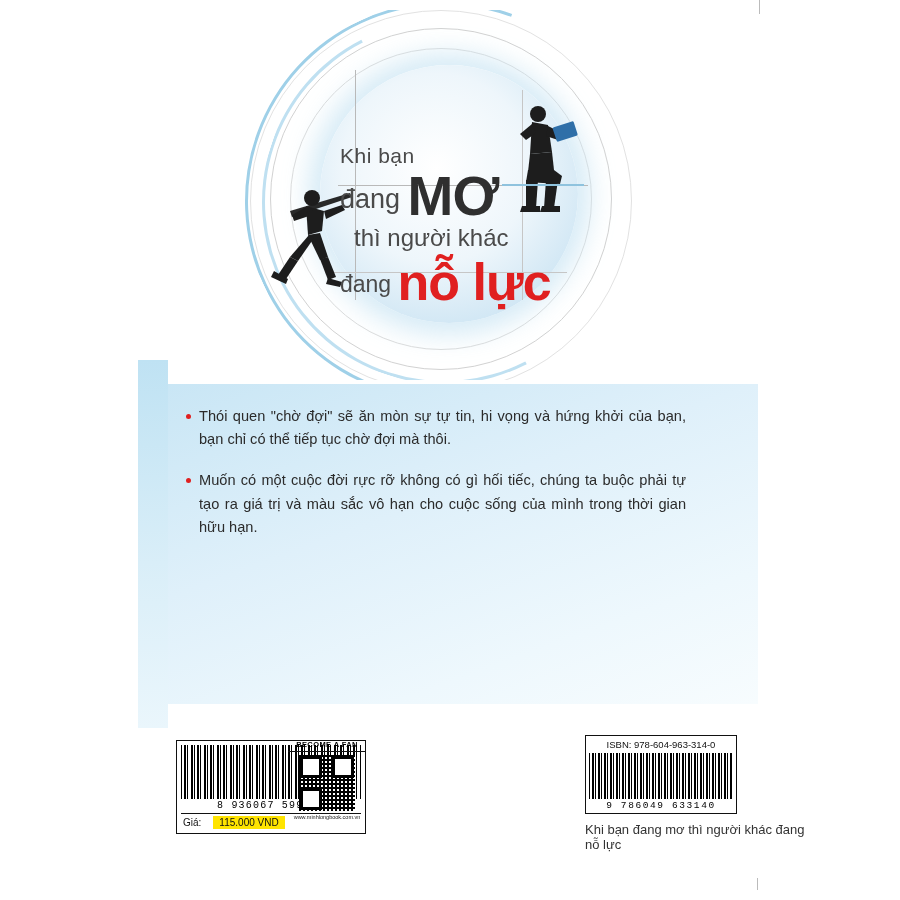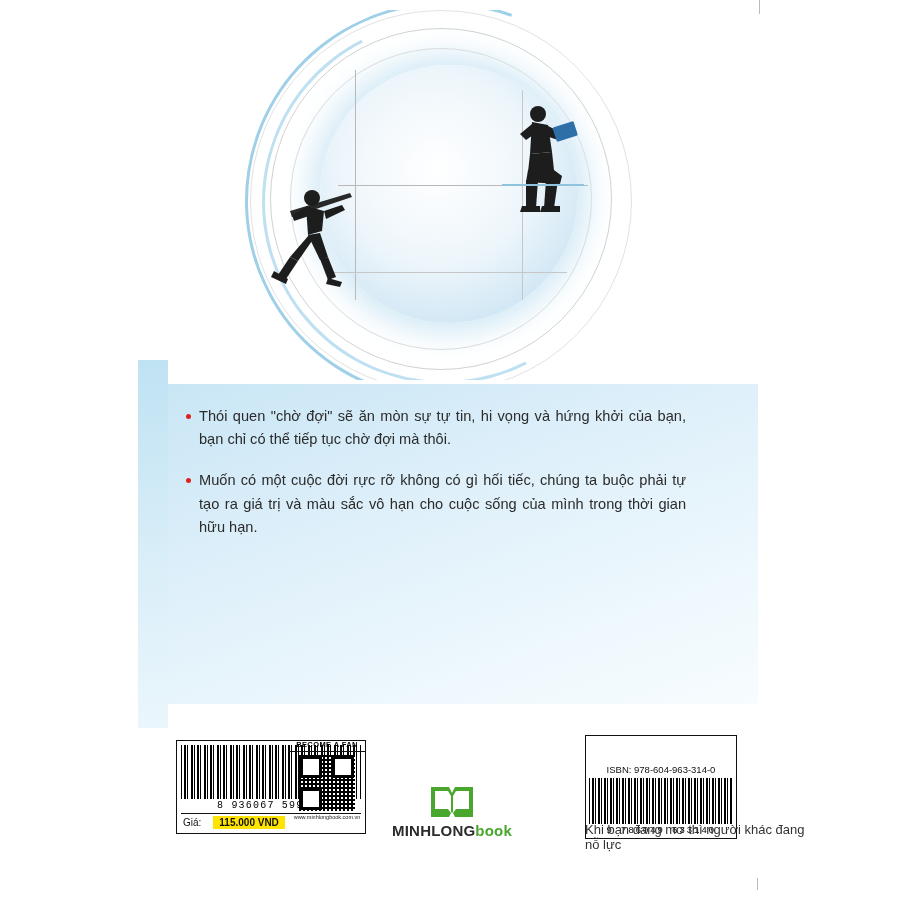--- a/index.html
+++ b/index.html
@@ -197,21 +197,21 @@
   .price {
     margin-top: 2px;
     border-top: 1px solid #111;
     font-size: 10px;
     padding: 2px 2px;
     display: flex;
     align-items: center;
     gap: 12px;
   }
   .price .lbl { color: #111; }
-  .price .val { background: #ffe400; padding: 1px 6px; font-weight: bold; color: #111; }
+  .price .val { background: #ffe400; padding: 1px 6px; font-weight: normal; color: #111; }
 
   .fanbox {
     position: absolute;
     left: 288px;
     top: 5px;
     width: 78px;
     text-align: center;
   }
   .fan-title {
     font-size: 7.5px;
@@ -261,21 +261,21 @@
   .isbn-box {
     position: absolute;
     left: 585px;
     top: 0px;
     width: 152px;
     border: 1px solid #111;
     background: #fff;
     box-sizing: border-box;
     padding: 3px 3px 2px 3px;
   }
-  .isbn-text { font-size: 9.5px; text-align: center; margin-bottom: 3px; color: #111; margin-top: 25px; }
+  .isbn-text { font-size: 9.5px; text-align: center; margin-bottom: 3px; color: #111; }
   .isbn-lines {
     height: 46px;
     width: 100%;
     background-image: repeating-linear-gradient(to right,
       #000 0px, #000 1px, #fff 1px, #fff 3px,
       #000 3px, #000 5px, #fff 5px, #fff 6px,
       #000 6px, #000 7px, #fff 7px, #fff 9px,
       #000 9px, #000 11px, #fff 11px, #fff 12px);
   }
   .isbn-num {
@@ -351,20 +351,32 @@
           <path d="M20 106 L38 106 L38 112 L18 112 Z"></path>
           <path d="M40 106 L58 106 L58 112 L38 112 Z"></path>
         </g>
         <g fill="#2f6fa8">
           <rect x="52" y="24" width="22" height="15" rx="1.5" transform="rotate(-18 63 31)"></rect>
         </g>
         <rect x="0" y="84" width="82" height="2" fill="#8fc3de"></rect>
       </svg>
     </div>
 
+    <div class="titleblock">
+      <span class="tl-row tl1">Khi bạn</span>
+      <span class="tl-row tl2">
+        <span>đang</span>
+        <span class="big">MƠ</span>
+      </span>
+      <span class="tl-row tl3">thì người khác</span>
+      <span class="tl-row tl4">
+        <span>đang</span>
+        <span class="red">nỗ lực</span>
+      </span>
+    </div>
   </div>
 
   <div class="panel-wrap">
     <div class="panel-accent"></div>
     <div class="panel"></div>
     <div class="bullets">
       <p class="bullet">Thói quen "chờ đợi" sẽ ăn mòn sự tự tin, hi vọng và hứng khởi của bạn, bạn chỉ có thể tiếp tục chờ đợi mà thôi.</p>
       <p class="bullet">Muốn có một cuộc đời rực rỡ không có gì hối tiếc, chúng ta buộc phải tự tạo ra giá trị và màu sắc vô hạn cho cuộc sống của mình trong thời gian hữu hạn.</p>
     </div>
   </div>
@@ -381,31 +393,20 @@
     </div>
 
     <div class="fanbox">
       <div class="fan-title">BECOME A FAN</div>
       <div class="qr">
           <i></i>
         </div>
       <div class="fan-url">www.minhlongbook.com.vn</div>
     </div>
 
-    <div class="logo">
-      <div class="logo-mark">
-        <svg width="46" height="34" viewBox="0 0 46 34">
-          <path d="M2 2 H20 L23 8 L26 2 H44 V32 H26 L23 26 L20 32 H2 Z" fill="#4aa72e"></path>
-          <path d="M6 6 H19 L22 11 V28 L19 24 H6 Z" fill="#ffffff"></path>
-          <path d="M40 6 H27 L24 11 V28 L27 24 H40 Z" fill="#ffffff"></path>
-          <path d="M22 10 L23 8 L24 10 V28 L23 26 L22 28 Z" fill="#4aa72e"></path>
-        </svg>
-      </div>
-      <div class="logo-text"><span>MINHLONG</span><span class="g">book</span></div>
-    </div>
 
     <div class="isbn-box">
       <div class="isbn-text">ISBN: 978-604-963-314-0</div>
       <div class="isbn-lines"></div>
       <div class="isbn-num">9 786049 633140</div>
     </div>
 
     <div class="footer-title">Khi bạn đang mơ thì người khác đang nỗ lực</div>
   </div>
 

